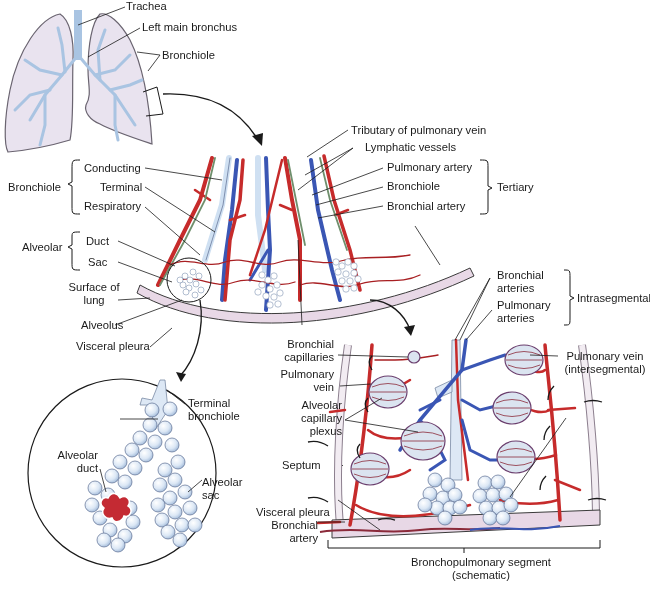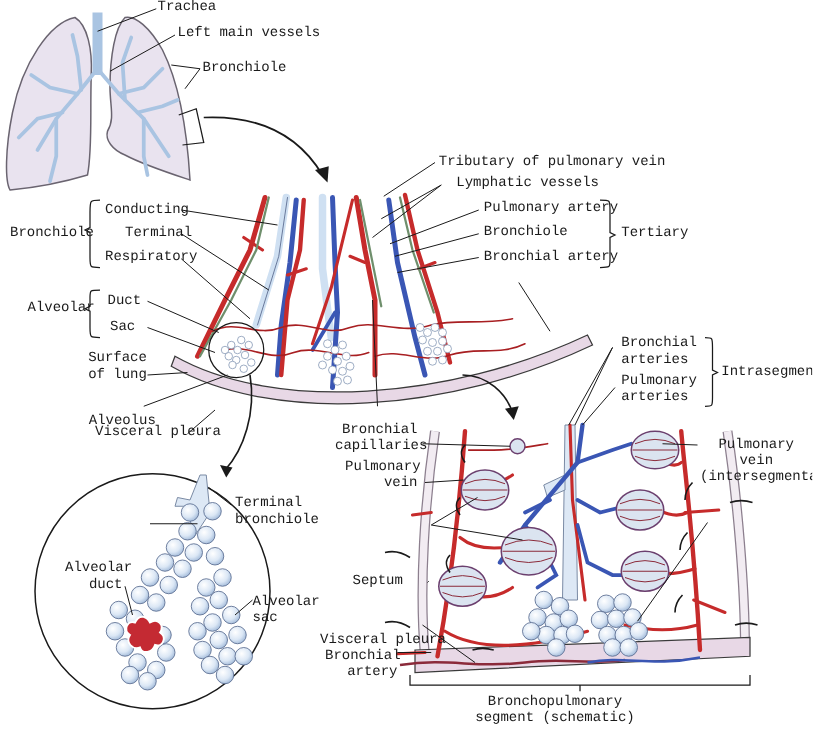--- a/index.html
+++ b/index.html
@@ -1,17 +1,17 @@
 <!DOCTYPE html>
 <html><head>
 <meta charset="utf-8">
 <style>
   html,body{margin:0;padding:0;background:#ffffff;}
   #stage{position:relative;width:650px;height:598px;overflow:hidden;background:#fff;
-    font-family:Liberation Mono, monospace;color:#1a1a1a;}
+    font-family:Liberation Sans, sans-serif;color:#1a1a1a;}
   svg#art{position:absolute;left:0;top:0;width:650px;height:598px;}
   .lbl{position:absolute;font-size:11.2px;line-height:13px;white-space:nowrap;color:#1a1a1a;}
   .lbl.r{text-align:right;}
   .lbl.c{text-align:center;}
   .lbl.ml{white-space:normal;}
 </style>
 </head>
 <body>
 
 <div id="stage">
@@ -311,48 +311,49 @@
       <path d="M343,465 L342,466"></path>
       <path d="M530,355 L558,356"></path>
       <path d="M566,418 L510,497"></path>
       <path d="M338,500 L380,530"></path>
       <path d="M318,522 L345,522"></path>
     </g>
   </g>
 </svg>
 
 <div class="lbl" style="left:126px;top:0px;">Trachea</div>
-<div class="lbl" style="left:142px;top:21px;">Left main vessels</div>
+<div class="lbl" style="left:142px;top:21px;">Left main bronchus</div>
 <div class="lbl" style="left:162px;top:49px;">Bronchiole</div>
 
 <div class="lbl" style="left:8px;top:181px;">Bronchiole</div>
 <div class="lbl" style="left:84px;top:162px;">Conducting</div>
 <div class="lbl" style="left:100px;top:181px;">Terminal</div>
 <div class="lbl" style="left:84px;top:200px;">Respiratory</div>
 <div class="lbl" style="left:22px;top:241px;">Alveolar</div>
 <div class="lbl" style="left:86px;top:235px;">Duct</div>
 <div class="lbl" style="left:88px;top:256px;">Sac</div>
 <div class="lbl ml c" style="left:66px;top:281px;width:56px;">Surface of lung</div>
-<div class="lbl" style="left:71px;top:319px;margin-top:12px;">Alveolus</div>
+<div class="lbl" style="left:81px;top:319px;">Alveolus</div>
 <div class="lbl" style="left:76px;top:340px;">Visceral pleura</div>
 
 <div class="lbl" style="left:351px;top:124px;">Tributary of pulmonary vein</div>
 <div class="lbl" style="left:365px;top:141px;">Lymphatic vessels</div>
 <div class="lbl" style="left:387px;top:161px;">Pulmonary artery</div>
 <div class="lbl" style="left:387px;top:180px;">Bronchiole</div>
 <div class="lbl" style="left:387px;top:200px;">Bronchial artery</div>
 <div class="lbl" style="left:497px;top:181px;">Tertiary</div>
 
 <div class="lbl ml" style="left:188px;top:397px;width:70px;">Terminal bronchiole</div>
 <div class="lbl ml r" style="left:52px;top:449px;width:46px;text-align:right;">Alveolar duct</div>
 <div class="lbl ml" style="left:202px;top:476px;width:50px;">Alveolar sac</div>
 
 <div class="lbl ml" style="left:497px;top:269px;width:64px;">Bronchial arteries</div>
 <div class="lbl ml" style="left:497px;top:299px;width:64px;">Pulmonary arteries</div>
 <div class="lbl" style="left:577px;top:292px;">Intrasegmental</div>
 <div class="lbl ml r" style="left:268px;top:338px;width:66px;">Bronchial capillaries</div>
 <div class="lbl ml r" style="left:276px;top:368px;width:58px;text-align:right;">Pulmonary vein</div>
 <div class="lbl ml" style="left:560px;top:350px;width:90px;text-align:center;">Pulmonary vein (intersegmental)</div>
+<div class="lbl ml r" style="left:278px;top:399px;width:64px;">Alveolar capillary plexus</div>
 <div class="lbl" style="left:282px;top:459px;">Septum</div>
 <div class="lbl" style="left:256px;top:506px;">Visceral pleura</div>
 <div class="lbl ml r" style="left:260px;top:519px;width:58px;">Bronchial artery</div>
-<div class="lbl ml c" style="left:364px;top:556px;width:160px;">Bronchopulmonary segment (schematic)</div>
+<div class="lbl ml c" style="left:401px;top:556px;width:160px;">Bronchopulmonary segment (schematic)</div>
 </div>
 
 </body></html>

